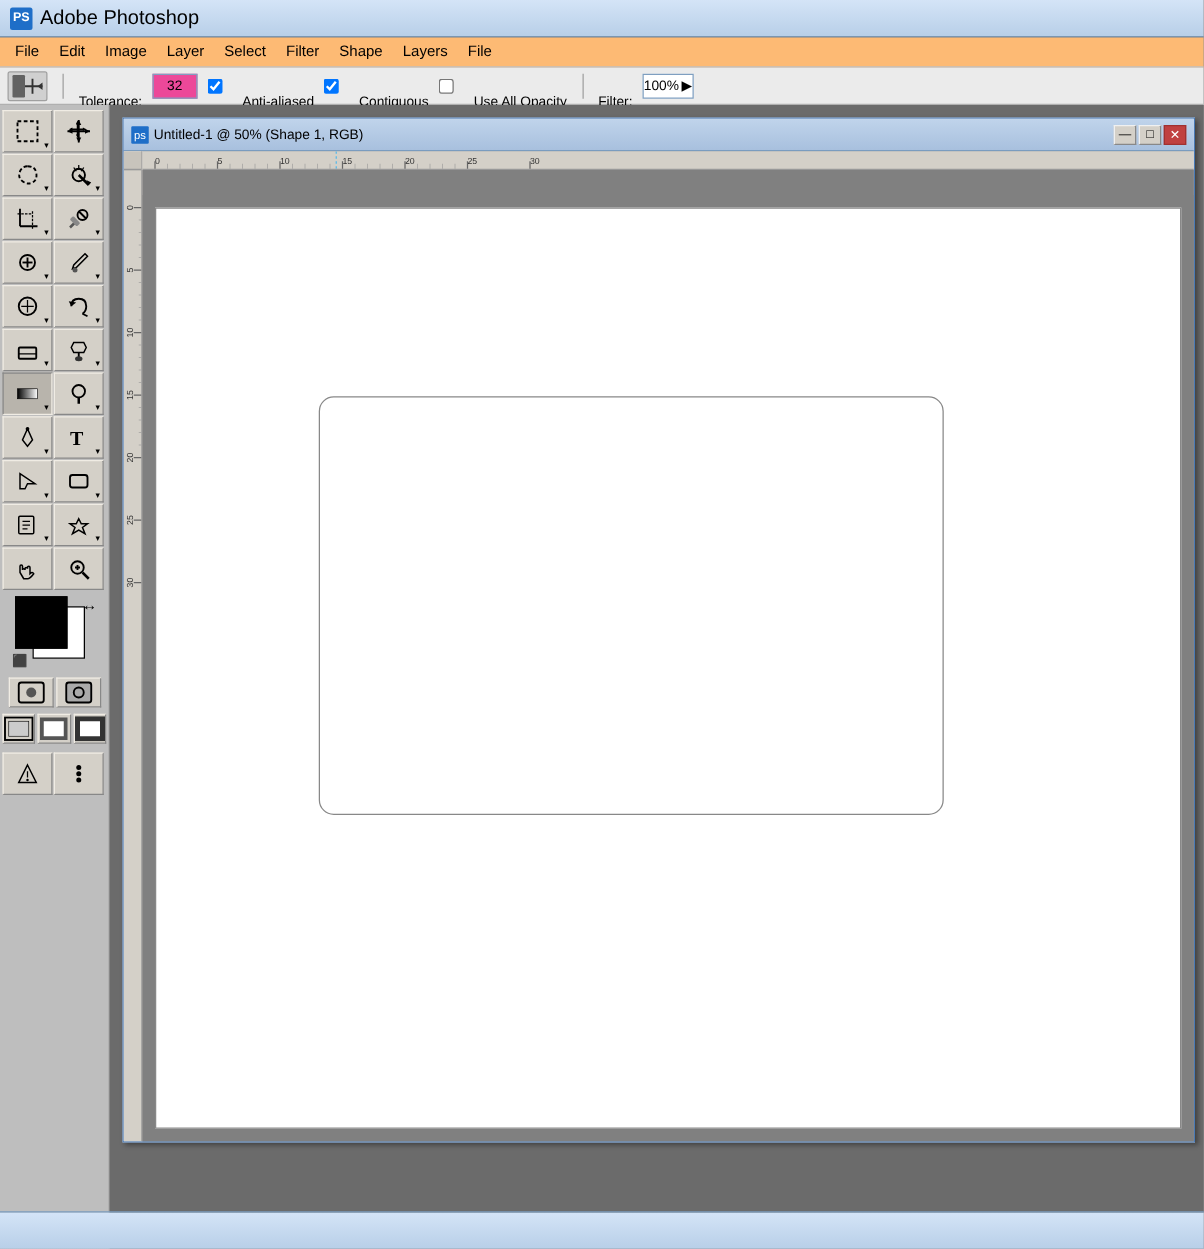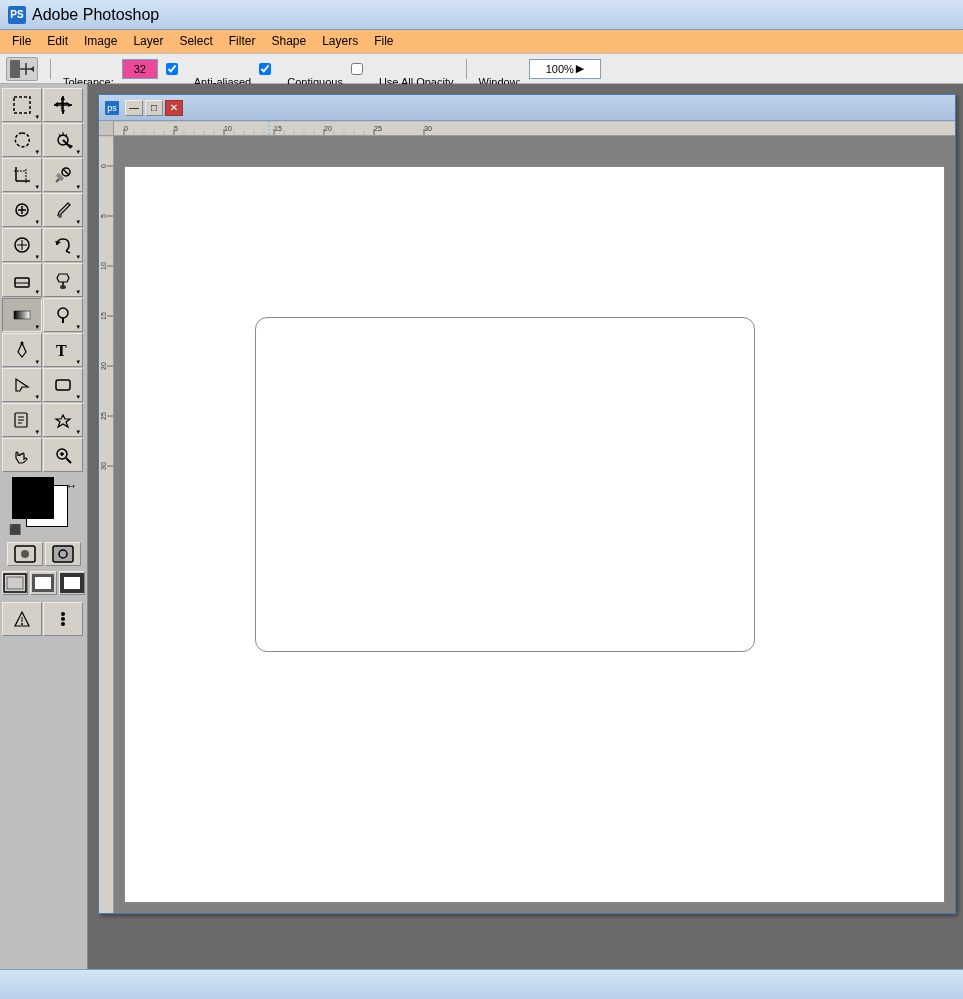--- a/index.html
+++ b/index.html
@@ -98,21 +98,21 @@
       width: 1px; height: 20px;
       background: #a0a0a0;
       margin: 0 4px;
     }
     .opacity-display {
       display: flex;
       align-items: center;
       border: 1px solid #7f9fc0;
       background: white;
       height: 20px;
-      padding: 0 16px;
+      padding: 0 0;
       font-size: 11px;
       gap: 2px;
     }
 
     
     #main-layout {
       display: flex;
       height: calc(999px - 30px - 24px - 30px);
     }
 
@@ -379,21 +379,21 @@
   </div>
   <div class="options-checkbox-group">
     <input type="checkbox" checked="" style="">
     <span class="options-label">Contiguous</span>
   </div>
   <div class="options-checkbox-group">
     <input type="checkbox" style="">
     <span class="options-label">Use All Opacity</span>
   </div>
   <div class="options-separator"></div>
-  <span class="options-label">Window:</span>
+  <span class="options-label">Filter:</span>
   <div class="opacity-display">
     <span>100%</span>
     <span>▶</span>
   </div>
 </div>
 
 <div id="main-layout">
 
   <div id="toolbar">
 
@@ -660,20 +660,21 @@
       </div>
     </div>
   </div>
 
   <div id="canvas-container">
 
     <div id="doc-window">
 
       <div id="doc-titlebar">
         <div class="doc-icon">ps</div>
+        <span class="doc-title">Untitled-1 @ 50% (Shape 1, RGB)</span>
         <div class="win-btn">—</div>
         <div class="win-btn">□</div>
         <div class="win-btn close-btn">✕</div>
       </div>
 
       <div id="doc-body">
 
         <div id="ruler-v">
 
           <div style="width:15px;height:15px;background:#c8c4bc;border-bottom:1px solid #999;border-right:1px solid #999;position:absolute;top:0;left:0;z-index:10;"></div>

